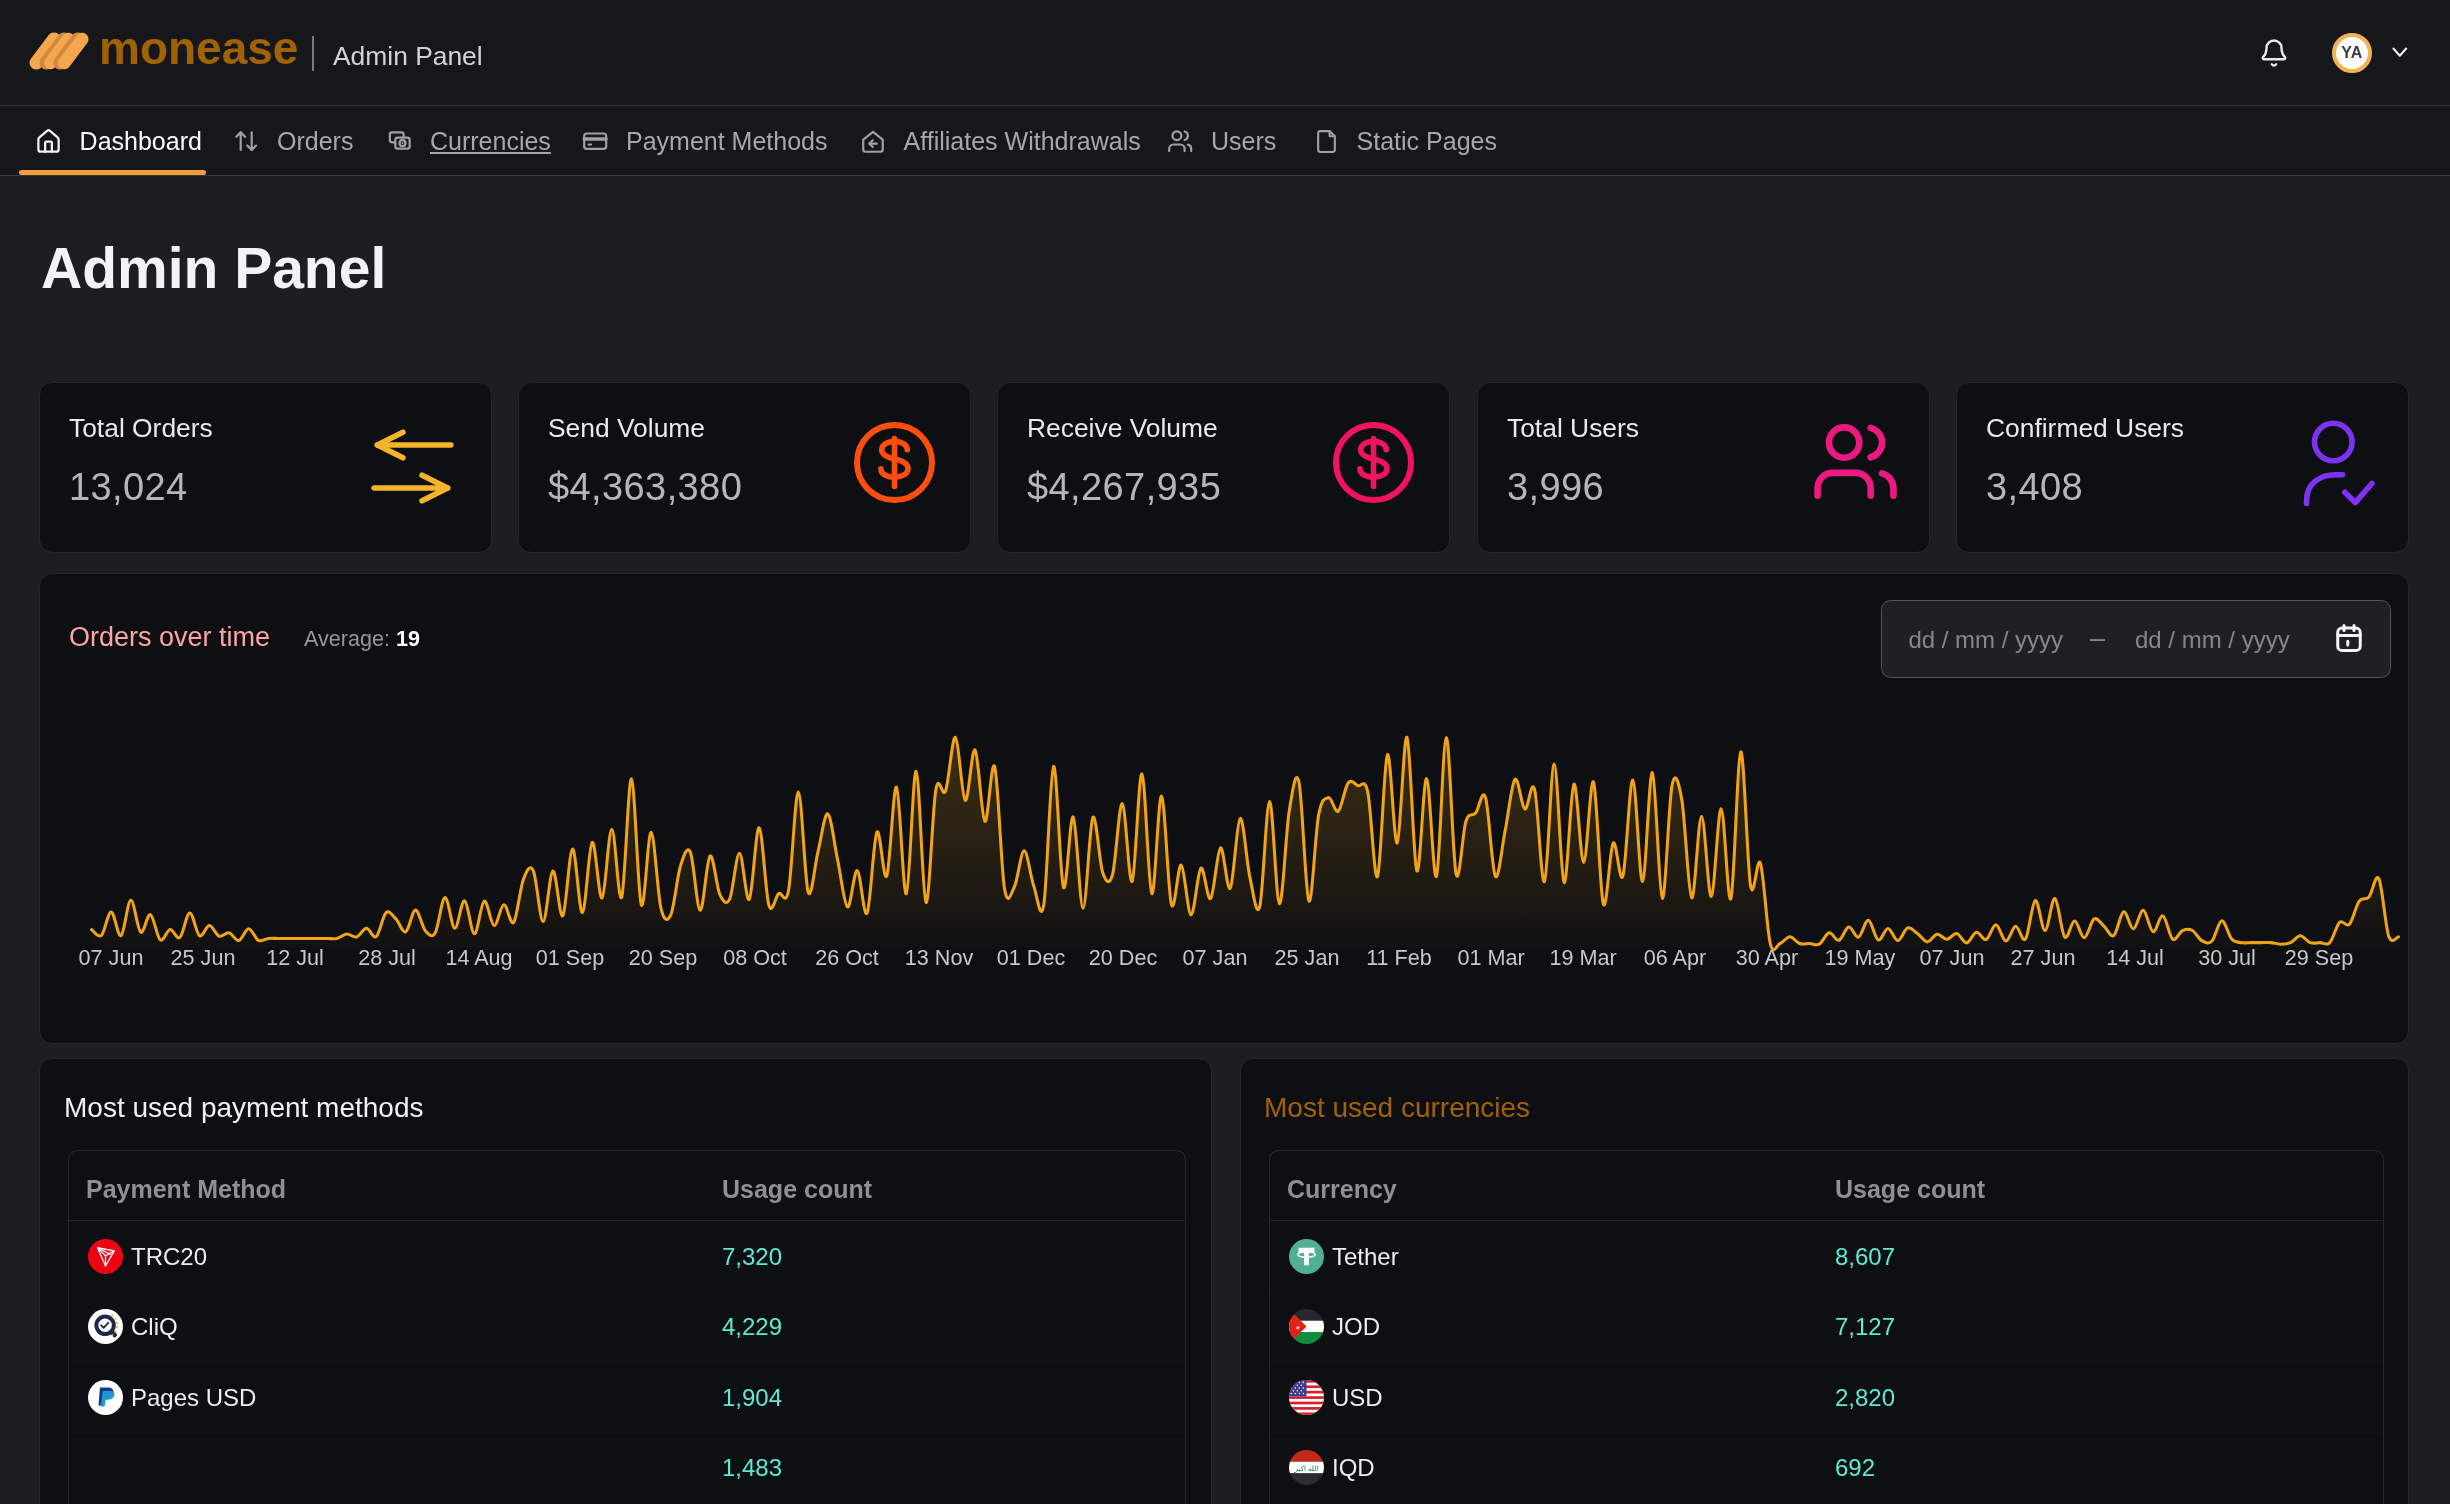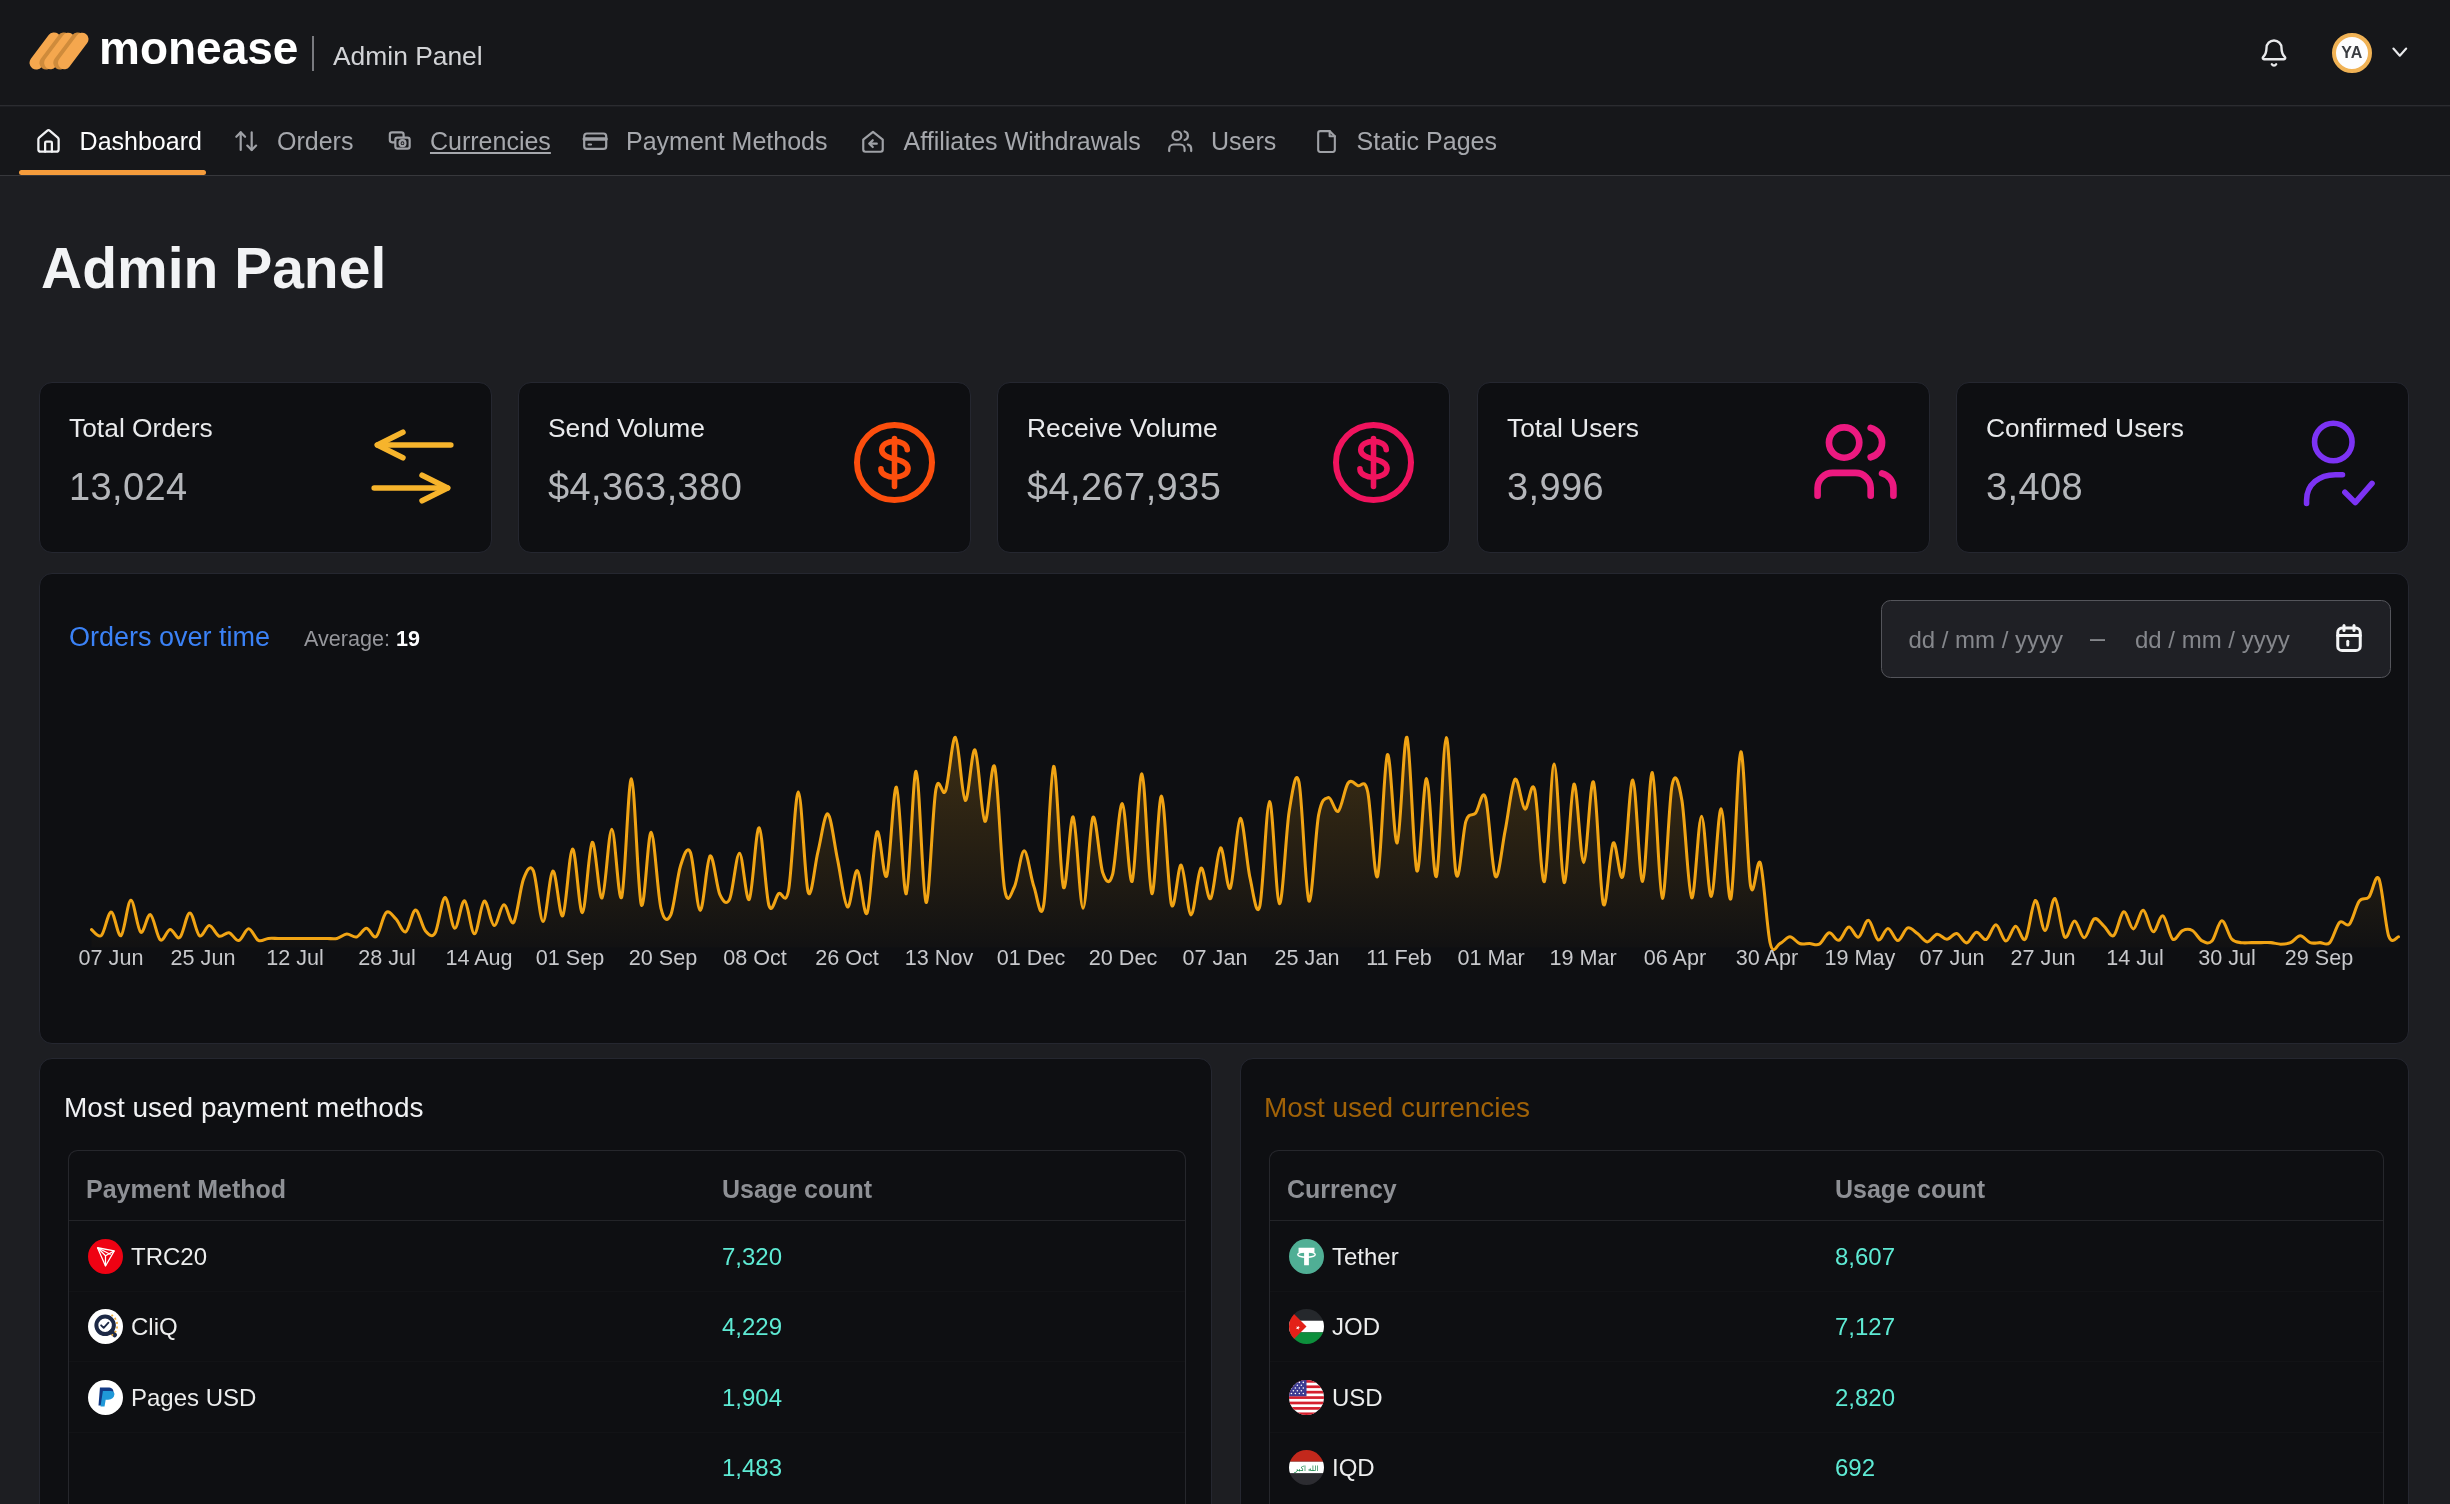--- a/index.html
+++ b/index.html
@@ -24,21 +24,21 @@
 
   <svg class="abs" style="left:29px;top:32px;" width="62" height="38" viewBox="0 0 78 48">
     <g fill="none" stroke-linecap="round">
       <path d="M9 39 L31.5 9" stroke="#f5a74e" stroke-width="17"></path>
       <path d="M21.5 39 L44 9" stroke="#cf8b3b" stroke-width="17"></path>
       <path d="M27 39 L49.5 9" stroke="#f5a74e" stroke-width="16"></path>
       <path d="M39 39 L61.5 9" stroke="#cf8b3b" stroke-width="17"></path>
       <path d="M44.5 39 L67 9" stroke="#f5a74e" stroke-width="16"></path>
     </g>
   </svg>
-  <div class="abs" style="left:99px;top:25px;font-size:46px;line-height:46px;font-weight:bold;color:#ffffff;">monease</div>
+  <div class="abs" style="left:99px;top:25px;font-size:46px;line-height:46px;font-weight:bold;color:#a16207;">monease</div>
   <div class="abs" style="left:312px;top:36px;width:2.4px;height:35px;background:#797a7f;"></div>
   <div class="abs" style="left:333px;top:42px;font-size:26.4px;line-height:29px;color:#d2d3d6;">Admin Panel</div>
 
   <svg class="abs" style="left:2259px;top:37px;" width="30" height="32" viewBox="0 0 24 24" fill="none" stroke="#e9eaec" stroke-width="1.9" stroke-linecap="round" stroke-linejoin="round">
     <path d="M10.268 21a2 2 0 0 0 3.464 0"></path>
     <path d="M3.262 15.326A1 1 0 0 0 4 17h16a1 1 0 0 0 .74-1.673C19.41 13.956 18 12.499 18 8A6 6 0 0 0 6 8c0 4.499-1.411 5.956-2.738 7.326"></path>
   </svg>
 
   <div class="abs" style="left:2332px;top:33px;width:40px;height:40px;border-radius:50%;background:#fdfdfe;border:4px solid #f0b255;display:flex;align-items:center;justify-content:center;font-size:16px;font-weight:bold;color:#3a3d42;letter-spacing:0.4px;">YA</div>
 
@@ -162,21 +162,21 @@
   <div class="stitle">Confirmed Users</div>
   <div class="sval">3,408</div>
   <svg class="abs" style="right:31px;top:35px;" width="77" height="91" viewBox="0 0 96 114" fill="none" stroke="#7c33f4" stroke-width="7" stroke-linecap="round" stroke-linejoin="round">
     <circle cx="41.5" cy="30" r="23.5"></circle>
     <path d="M8 107 v-4 c0-20 16-32 36-32 h9"></path>
     <path d="M56 93 l13 13 21-24"></path>
   </svg>
 </div>
 
 <div class="card" style="left:39px;top:573px;width:2370px;height:471px;">
-  <div class="abs" style="left:29px;top:48px;font-size:27px;color:#3b82f6;">Orders over time</div>
+  <div class="abs" style="left:29px;top:48px;font-size:27px;color:#fca5a5;">Orders over time</div>
   <div class="abs" style="left:264px;top:52px;font-size:21.6px;color:#96979c;">Average: <span style="color:#fdfdfe;font-weight:bold;">19</span></div>
 
   <div class="abs" style="left:1841px;top:26.4px;width:510px;height:78px;background:#1f2025;border:1.6px solid #54555b;border-radius:9.6px;">
     <div class="abs" style="left:26.4px;top:25px;font-size:24px;color:#85878c;">dd / mm / yyyy</div>
     <div class="abs" style="left:208px;top:21.6px;font-size:27px;color:#85878c;">–</div>
     <div class="abs" style="left:253px;top:25px;font-size:24px;color:#85878c;">dd / mm / yyyy</div>
     <svg class="abs" style="right:26px;top:21.6px;" width="30" height="30" viewBox="0 0 24 24" fill="none" stroke="#f4f5f6" stroke-width="2.4" stroke-linecap="round" stroke-linejoin="round">
       <path d="M8 2v4"></path>
         <path d="M16 2v4"></path>
       <rect width="18" height="18" x="3" y="4" rx="3.5"></rect>

